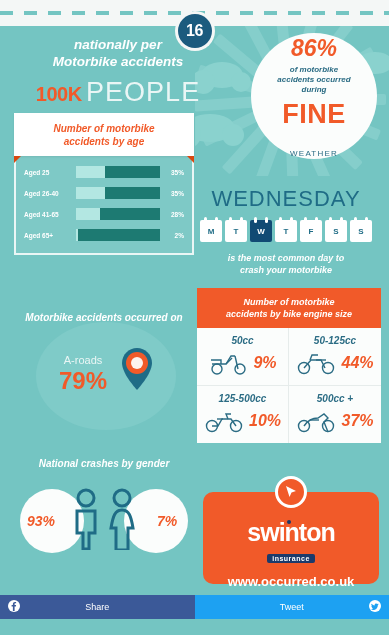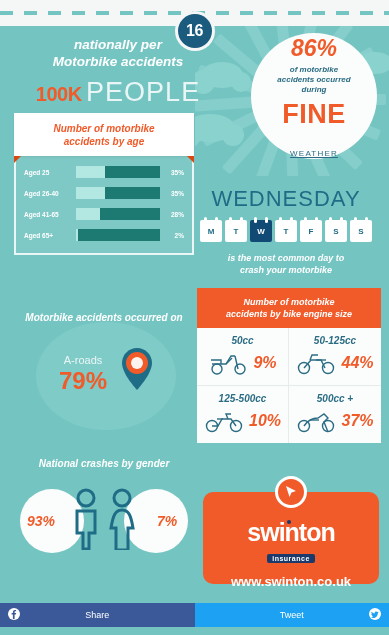--- a/index.html
+++ b/index.html
@@ -62,21 +62,21 @@
   
   .fine-circle {
     position: absolute; right: 12px; top: 33px;
     width: 126px; height: 126px; border-radius: 50%;
     background: #fbfdfc; text-align: center;
     display: flex; flex-direction: column; align-items: center; justify-content: center;
   }
   .fine-pct { color: #f15a29; font-size: 23px; font-weight: bold; font-style: italic; }
   .fine-desc { color: #2b6c84; font-size: 8px; font-style: italic; font-weight: bold; line-height: 10px; margin-top: 3px; }
   .fine-word { color: #f15a29; font-size: 27px; font-weight: bold; letter-spacing: 0.5px; margin-top: 4px; }
-  .fine-weather { color: #2b6c84; font-size: 8px; letter-spacing: 1.2px; margin-top: 19px; text-decoration: underline; }
+  .fine-weather { color: #2b6c84; font-size: 8px; letter-spacing: 1.2px; margin-top: 19px; }
 
   
   .age-card { position: absolute; left: 14px; top: 113px; width: 180px; }
   .ribbon {
     position: relative; background: #ffffff; padding: 9px 8px 8px;
     text-align: center; box-shadow: 0 1px 2px rgba(0,0,0,.08);
   }
   .ribbon-title { color: #f15a29; font-size: 10px; font-weight: bold; font-style: italic; line-height: 13px; }
   .ribbon::before, .ribbon::after {
     content: ""; position: absolute; bottom: -7px; width: 0; height: 0;
@@ -170,21 +170,21 @@
   .swin-logo { color: #ffffff; font-size: 25px; font-weight: bold; letter-spacing: -1px; margin-top: 26px; position: relative; display: inline-block; }
   .swin-dot { position: absolute; width: 4px; height: 4px; background: #1b3a6b; border-radius: 50%; top: 2px; left: 40px; }
   .swin-ins {
     display: inline-block; background: #1b3a6b; color: #ffffff;
     font-size: 7px; font-weight: bold; letter-spacing: 0.5px;
     padding: 1px 5px; border-radius: 2px; margin-top: -3px;
   }
   .swin-url { color: #ffffff; font-size: 13px; font-weight: bold; margin-top: 9px; }
 
   
-  .footer { position: absolute; left: 0; bottom: 8px; width: 389px; height: 24px; display: flex; }
+  .footer { position: absolute; left: 0; bottom: 16px; width: 389px; height: 24px; display: flex; }
   .fb, .tw {
     flex: 1; display: flex; align-items: center; justify-content: center;
     position: relative; color: #ffffff; font-size: 9px;
   }
   .fb { background: #3b5998; }
   .tw { background: #1da1f2; }
   .fb .ic { position: absolute; left: 8px; }
   .tw .ic { position: absolute; right: 8px; }
 </style>
 </head>
@@ -411,21 +411,21 @@
     <div class="swin-badge">
       <svg width="14" height="14" viewBox="0 0 14 14">
         <path d="M2 1l10 5-4.5 1.5L5.5 12z" fill="#ffffff"></path>
       </svg>
     </div>
     <div class="swin-logo">
       <span>swinton</span>
       <span class="swin-dot"></span>
     </div>
     <div><span class="swin-ins">insurance</span></div>
-    <div class="swin-url">www.swinton.co.uk</div>
+    <div class="swin-url">www.occurred.co.uk</div>
   </div>
 
   <div class="footer">
     <div class="fb">
       <span class="ic">
         <svg width="12" height="12" viewBox="0 0 12 12">
           <circle cx="6" cy="6" r="6" fill="#ffffff"></circle>
           <path d="M6.6 11V6.4h1.3l.2-1.5H6.6V4c0-.4.1-.7.7-.7h.8V2c-.2 0-.7-.1-1.2-.1-1.2 0-2 .7-2 2.1v.9H3.6v1.5h1.3V11z" fill="#3b5998"></path>
         </svg>
       </span>

